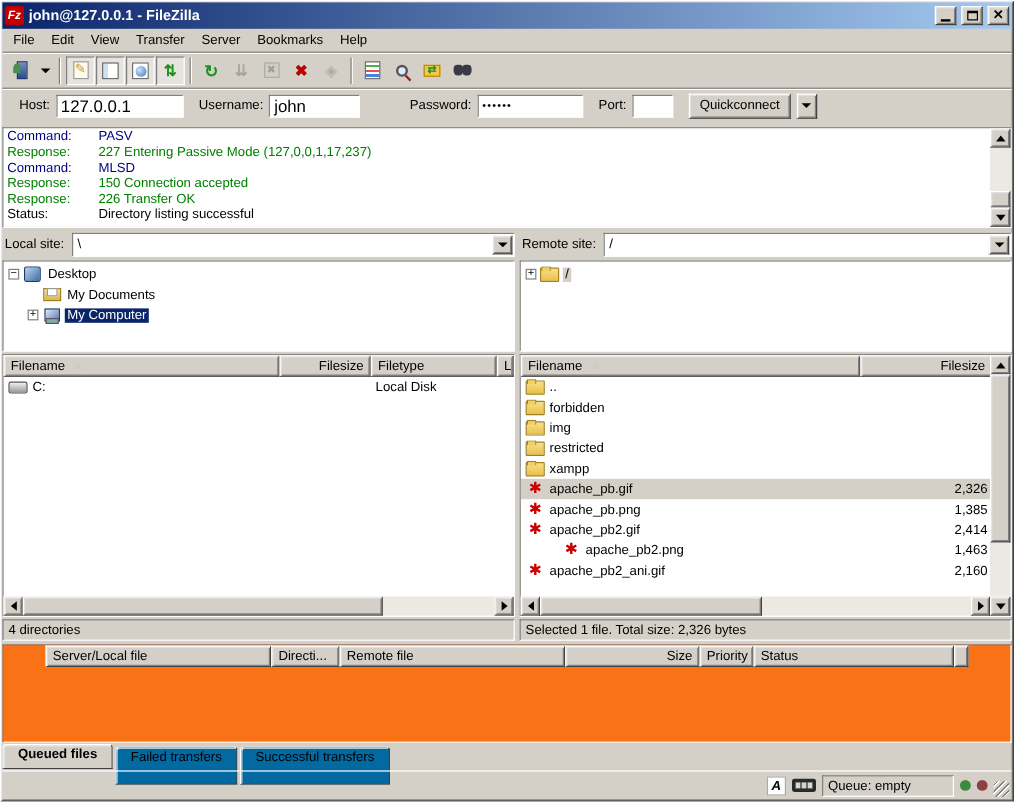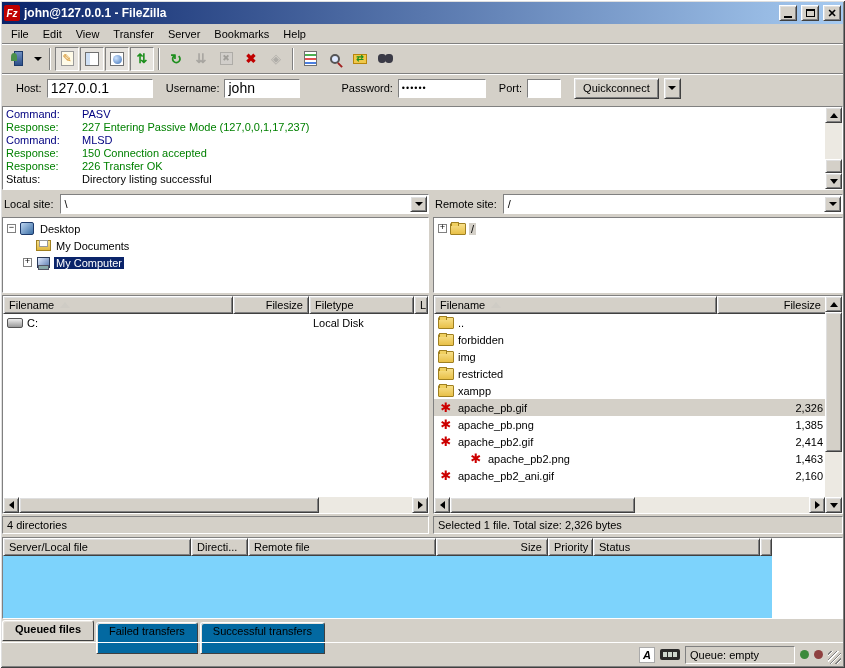--- a/index.html
+++ b/index.html
@@ -154,21 +154,21 @@
   .fi-desktop::before{content:"";width:12px;height:11px;background:linear-gradient(135deg,#bcd4f0,#3a6ea5);
     border:1px solid #1d3a6b;border-radius:2px;}
   .fi-docs::before{content:"";width:13px;height:9px;background:linear-gradient(#f8e08a,#e0b840);
     border:1px solid #a08020;}
   .fi-docs::after{content:"";position:absolute;top:1px;left:4px;width:7px;height:5px;background:#fff;border:1px solid #999;}
   .fi-computer::before{content:"";width:11px;height:9px;border:1px solid #2a3a5a;
     background:linear-gradient(135deg,#dfeaff,#5a7ab0);}
   .fi-computer::after{content:"";position:absolute;bottom:0;left:3px;width:9px;height:3px;background:#8aa;border:1px solid #556;}
 
   
-  .queue-box{height:82px;flex:0 0 82px;margin-top:3px;background:#7dd3fc;display:flex;flex-direction:row;}
+  .queue-box{height:82px;flex:0 0 82px;margin-top:3px;background:#f97316;display:flex;flex-direction:column;align-items:center;}
   .queue-body{flex:1;background:#fff;}
 
   
   .tabs{height:23px;flex:0 0 23px;display:flex;align-items:flex-start;padding-top:1px;gap:2px;}
   .tab{height:32px;margin-top:2px;padding:2px 12px;background:#0369a1;
     border:1px solid;border-color:#ffffff #404040 #404040 #ffffff;border-radius:3px 3px 0 0;
     box-shadow:inset 1px 1px 0 #e8e5df;white-space:nowrap;}
   .tab.active{height:21px;margin-top:0;font-weight:bold;background:#d4d0c8;}
 
   

